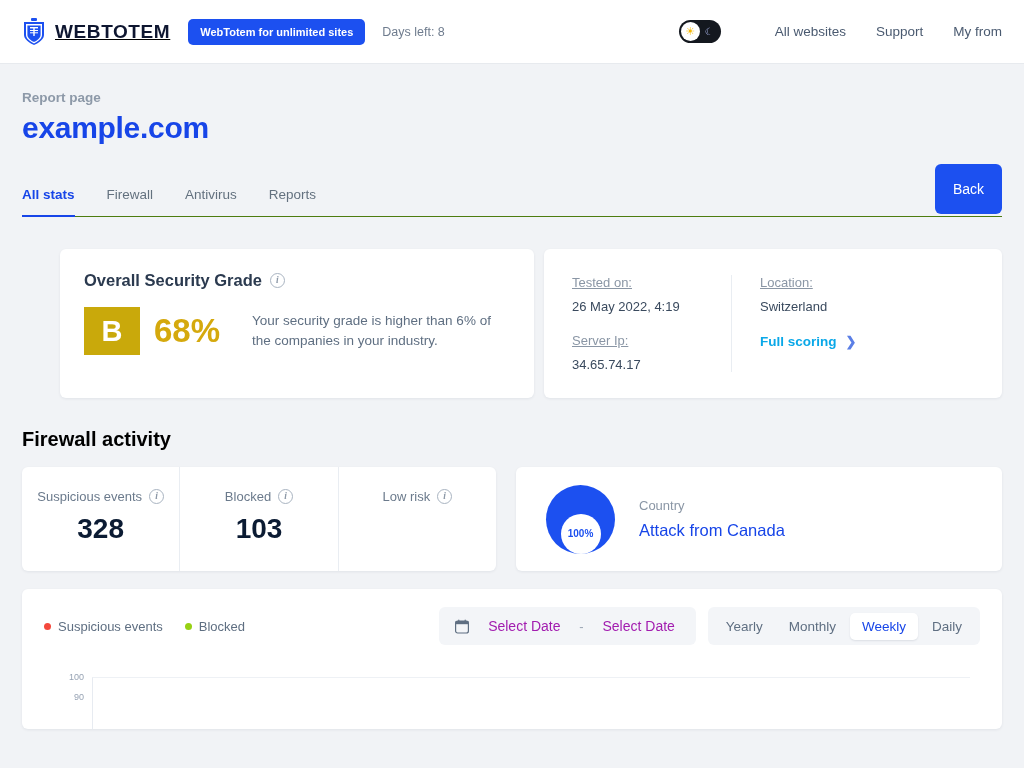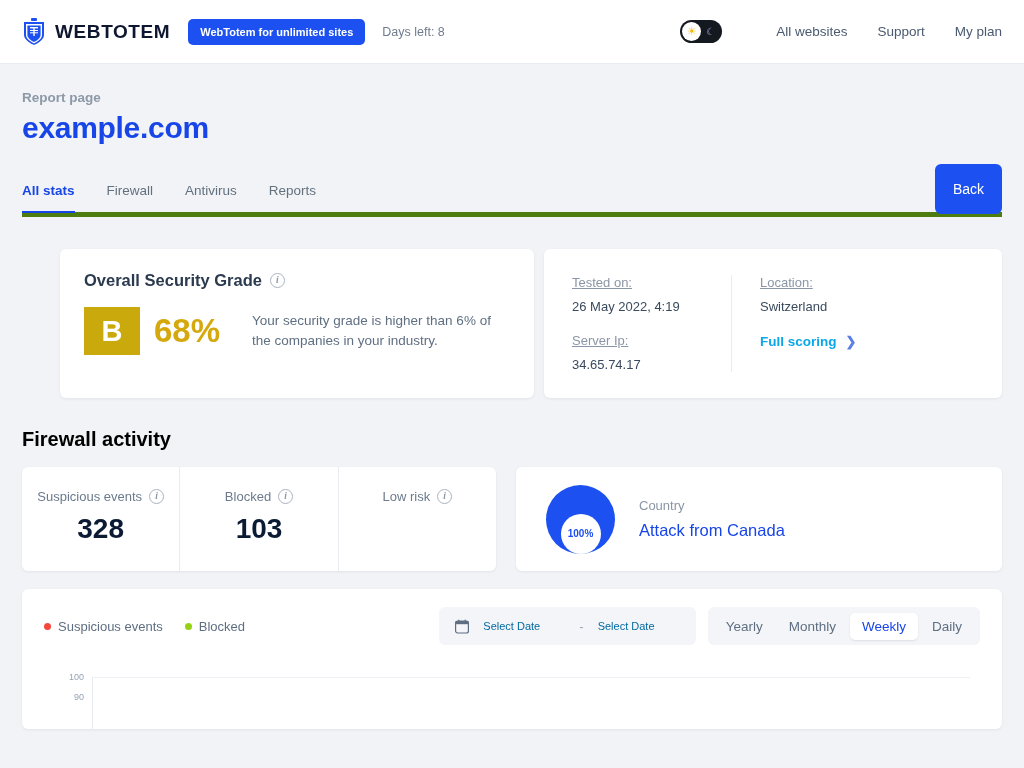--- a/index.html
+++ b/index.html
@@ -12,21 +12,21 @@
 
   
   .topnav {
     height: 64px;
     background: #ffffff;
     display: flex;
     align-items: center;
     padding: 0 22px;
     border-bottom: 1px solid #e7eaee;
   }
-  .brand { display: flex; align-items: center; gap: 9px; }
+  .brand { display: flex; align-items: center; gap: 9px; text-decoration: underline; }
   .brand-mark { width: 24px; height: 28px; display: block; }
   .brand-name {
     font-size: 19px; font-weight: 700; letter-spacing: .6px;
     color: #0e1630;
   }
   .promo-badge {
     margin-left: 18px;
     background: #1c50f0;
     color: #ffffff;
     font-size: 11px;
@@ -100,21 +100,21 @@
     border-radius: 6px;
     font-size: 14px;
     font-family: inherit;
     width: 67px; height: 50px;
     cursor: pointer;
   }
 
   
   .tabbar {
     margin: 30px 22px 0 22px;
-    border-bottom: 5px solid #4d7c0f;
+    border-bottom: 1px solid #4d7c0f;
     display: flex;
     align-items: flex-end;
     height: 42px;
   }
   .tab {
     font-size: 13.5px;
     color: #63717f;
     padding: 0 0 13px 0;
     margin-right: 32px;
     cursor: pointer;
@@ -289,22 +289,22 @@
     margin-left: auto;
     background: #f3f5f8;
     border-radius: 6px;
     height: 38px;
     display: flex; align-items: center;
     padding: 0 16px;
     gap: 14px;
   }
   .cal-icon { width: 14px; height: 15px; display: block; }
   .date-field {
-    font-size: 11px; color: #0369a1; cursor: pointer;
-    min-width: 82px; text-align: left;
+    font-size: 14px; color: #a21caf; cursor: pointer;
+    min-width: 82px; text-align: center;
   }
   .date-dash { font-size: 13px; color: #9aa5b4; }
   .period-group {
     margin-left: 12px;
     background: #f3f5f8;
     border-radius: 6px;
     height: 38px;
     display: flex; align-items: center;
     padding: 4px 6px;
     gap: 2px;
@@ -361,21 +361,21 @@
 
   <div class="nav-right">
     <div class="theme-toggle">
       <span class="toggle-moon">☾</span>
       <span class="toggle-knob">
         <span class="toggle-sun">☀</span>
       </span>
     </div>
     <span class="nav-link">All websites</span>
     <span class="nav-link">Support</span>
-    <span class="nav-link">My plan</span>
+    <span class="nav-link">My from</span>
   </div>
 </div>
 
 <div class="page-head">
   <div class="eyebrow">Report page</div>
   <div class="page-title">example.com</div>
   <button class="back-button">Back</button>
 </div>
 
 <div class="tabbar">

